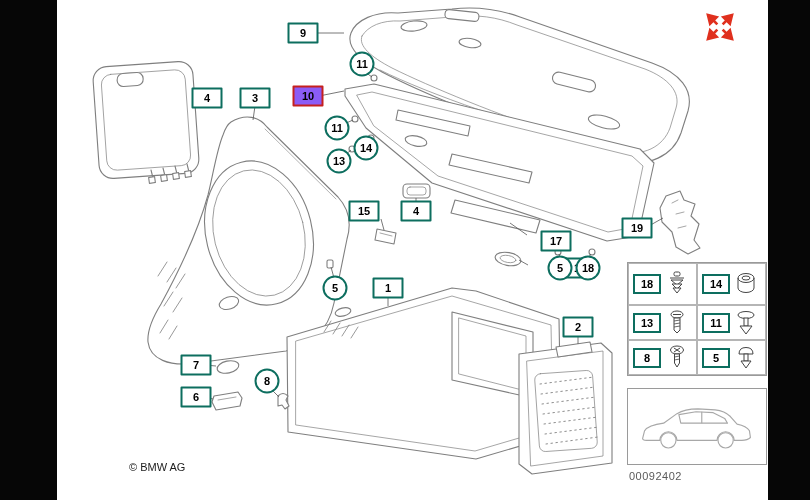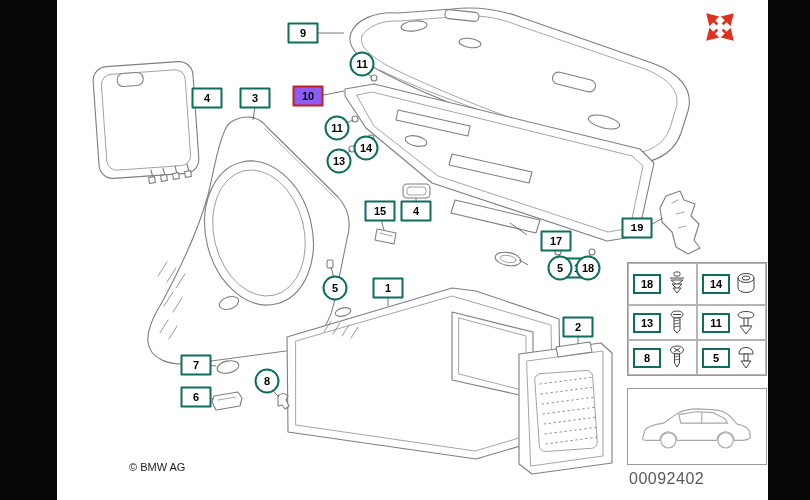--- a/index.html
+++ b/index.html
@@ -44,21 +44,21 @@
     border:2px solid #0d6e5f;font-weight:700;font-size:11px;background:#fff;color:#000;
   }
   .licon{flex:0 0 auto}
 
   .car-box{
     position:absolute;left:627px;top:388px;width:138px;height:75px;z-index:5;
     border:1px solid #9a9a9a;background:#fff;display:flex;align-items:center;justify-content:center;
   }
   .diagram-code{
     position:absolute;left:629px;top:470px;z-index:5;
-    font-size:16px;color:#5a5a5a;letter-spacing:.5px;
+    font-size:11px;color:#5a5a5a;letter-spacing:.5px;
   }
   .copyright{
     position:absolute;left:88px;top:461px;z-index:5;
     font-size:11px;color:#1c1c1c;margin-left:41px;
   }
 </style>
 </head>
 <body>
 
 <svg id="drawing" width="810" height="500" viewBox="0 0 810 500">
@@ -197,27 +197,27 @@
 
 <div id="callout-layer">
     <div class="callout box" style="left: 303px; top: 33px;">9</div>
     <div class="callout box" style="left: 207px; top: 98px;">4</div>
     <div class="callout box" style="left: 255px; top: 98px;">3</div>
     <div class="callout box highlighted" style="left: 308px; top: 96px;">10</div>
     <div class="callout circle" style="left: 362px; top: 64px;">11</div>
     <div class="callout circle" style="left: 337px; top: 128px;">11</div>
     <div class="callout circle" style="left: 366px; top: 148px;">14</div>
     <div class="callout circle" style="left: 339px; top: 161px;">13</div>
-    <div class="callout box" style="left: 380px; top: 211px;">15</div>
+    <div class="callout box" style="left: 364px; top: 211px;">15</div>
     <div class="callout box" style="left: 416px; top: 211px;">4</div>
     <div class="callout box" style="left: 556px; top: 241px;">17</div>
     <div class="callout box" style="left: 536px; top: 268px; margin-left: 44px;">12</div>
     <div class="callout circle" style="left: 560px; top: 268px;">5</div>
     <div class="callout circle" style="left: 588px; top: 268px;">18</div>
-    <div class="callout box" style="left: 637px; top: 228px; font-family: Liberation Mono, monospace;">19</div>
+    <div class="callout box" style="left: 637px; top: 228px;">19</div>
     <div class="callout circle" style="left: 335px; top: 288px;">5</div>
     <div class="callout box" style="left: 388px; top: 288px;">1</div>
     <div class="callout box" style="left: 578px; top: 327px;">2</div>
     <div class="callout box" style="left: 196px; top: 365px;">7</div>
     <div class="callout circle" style="left: 267px; top: 381px;">8</div>
     <div class="callout box" style="left: 196px; top: 397px;">6</div>
   </div>
 
 <button class="expand-btn" title="">
   <svg width="32" height="32" viewBox="0 0 24 24">

